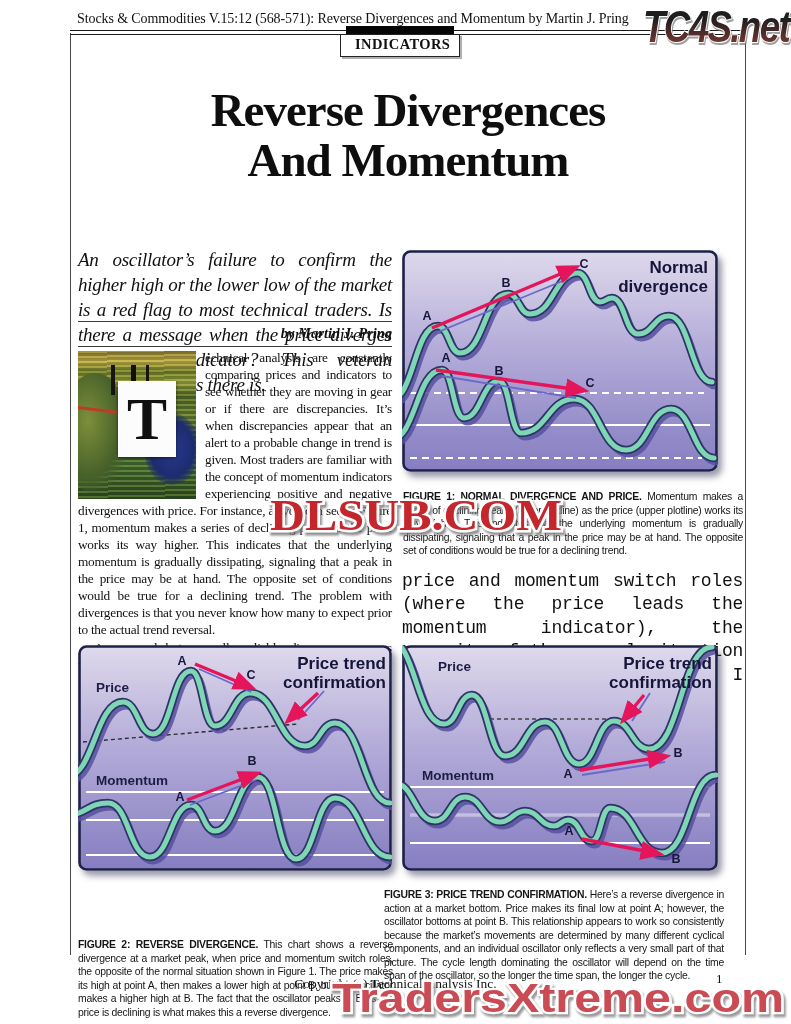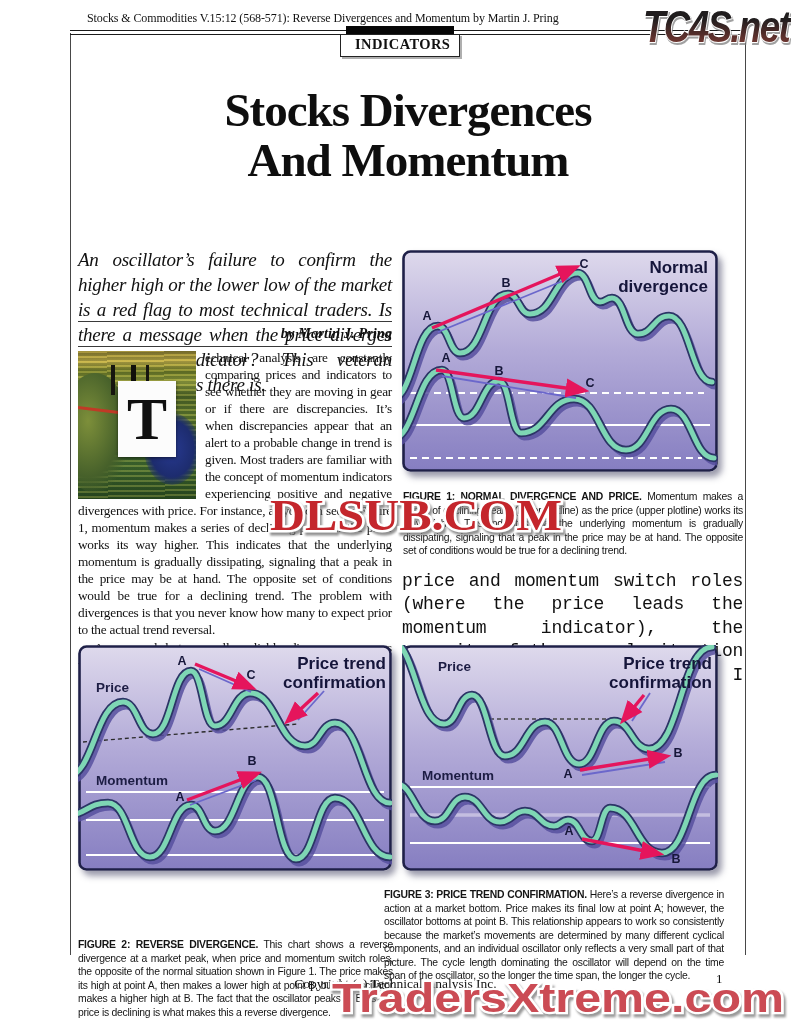--- a/index.html
+++ b/index.html
@@ -4,21 +4,21 @@
 <style>
   html,body{margin:0;padding:0;}
   body{width:791px;height:1024px;position:relative;background:#ffffff;overflow:hidden;
        font-family:"Liberation Serif",serif;color:#111;}
   .abs{position:absolute;}
 
   
   .frame-line{position:absolute;top:33px;width:1px;height:922px;background:#474747;}
   #frame-left{left:70px;} #frame-right{left:745px;}
 
-  #citation{left:87px;top:11px;font-size:12px;letter-spacing:-0.1px;white-space:nowrap;}
+  #citation{left:77px;top:11px;font-size:14px;letter-spacing:-0.1px;white-space:nowrap;}
   #rule{left:70px;top:30px;width:676px;height:3px;border-top:1.6px solid #1b1b1b;border-bottom:1.2px solid #1b1b1b;}
 
   #tc4s{right:0;top:0;font-style:italic;}
   #indicators{left:340px;top:26px;width:120px;}
   #ind-bar{margin:0 6px;height:8px;background:#060606;}
   #ind-box{border:1.3px solid #222;background:#fff;box-shadow:2px 2px 0 rgba(110,110,110,.55);
            text-align:right;font-weight:bold;font-size:14.5px;letter-spacing:.4px;padding:1px 14px 3px;}
 
   #title{left:70px;top:86px;width:676px;text-align:center;font-weight:bold;font-size:47px;
          line-height:1.06;letter-spacing:-1px;color:#0e0e0e;}
@@ -111,21 +111,21 @@
     <text x="150" y="42" text-anchor="end" font-family="Liberation Sans, sans-serif" font-weight="bold" font-size="44" letter-spacing="-2" textLength="146" lengthAdjust="spacingAndGlyphs" fill="url(#tcg)" stroke="#ffffff" stroke-width="2" paint-order="stroke" style="filter:drop-shadow(1px 2px 0 rgba(120,120,120,.7))">TC4S.net</text>
   </svg>
 </div>
 
 <div class="abs" id="indicators">
   <div id="ind-bar"></div>
   <div id="ind-box">INDICATORS</div>
 </div>
 
 <div class="abs" id="title">
-  <div>Stocks Divergences</div>
+  <div>Reverse Divergences</div>
   <div>And Momentum</div>
 </div>
 
 <div class="abs" id="abstract">An oscillator’s failure to confirm the higher high or the lower low of the market is a red flag to most technical traders. Is there a message when the price diverges from the indicator? This veteran technician thinks there is.</div>
 <div class="abs" id="byline">by Martin J. Pring</div>
 
 <div class="abs" id="body-left">
   <span id="drop-img">
     <span class="streaks"></span>
     <span class="hill"></span>

